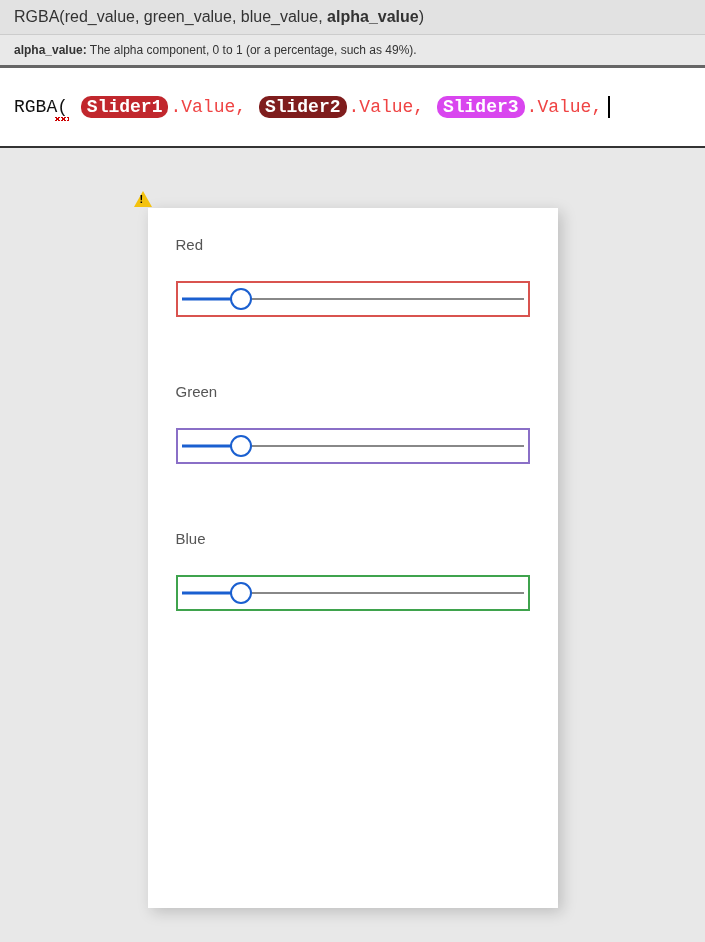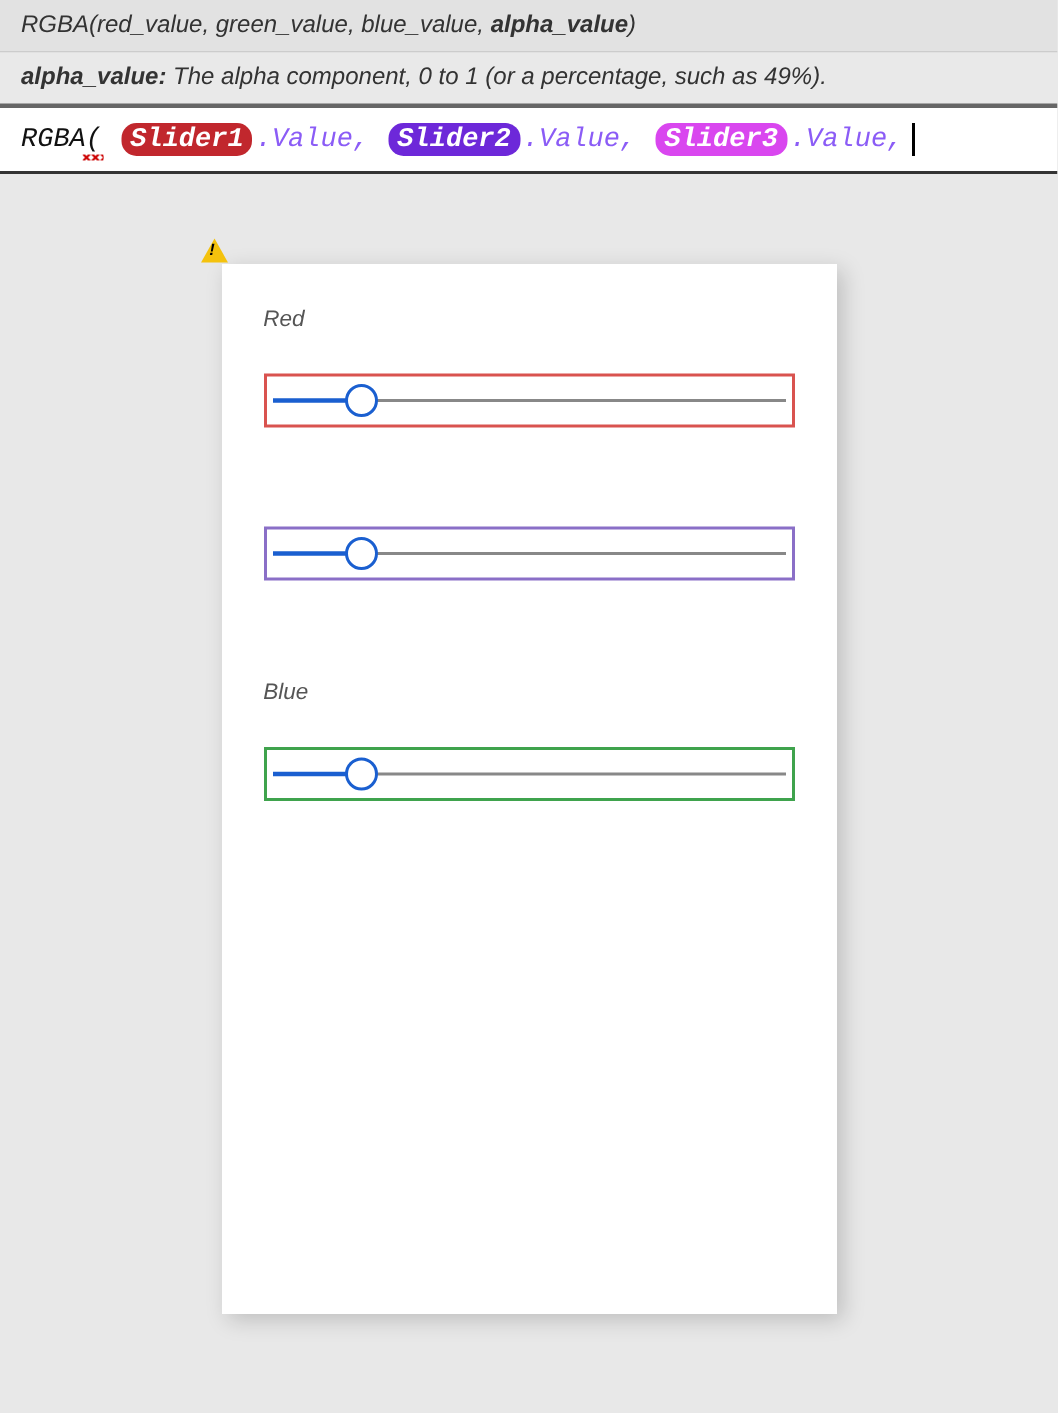--- a/index.html
+++ b/index.html
@@ -1,35 +1,35 @@
 <!DOCTYPE html>
 <html><head>
 <meta charset="utf-8">
 <style>
-  * { box-sizing: border-box; margin: 0; padding: 0; font-style: italic; }
+  * { box-sizing: border-box; margin: 0; padding: 0; }
   body {
     font-family: "Segoe UI", Arial, sans-serif;
     font-size: 15px;
     background: #e8e8e8;
     width: 705px;
     height: 942px;
     overflow: hidden;
   }
   .signature-bar {
     background: #e2e2e2;
     padding: 8px 14px;
     font-size: 16px;
     color: #333;
     border-bottom: 1px solid #ccc;
   }
   .signature-bar .sig-bold { font-weight: 700; }
   .param-bar {
     background: #e9e9e9;
     padding: 8px 14px;
-    font-size: 16px;
+    font-size: 12px;
     color: #333;
     border-bottom: 3px solid #666;
   }
   .param-bar .param-name { font-weight: 700; }
   .formula-bar {
     background: #ffffff;
     padding: 10px 14px;
     font-size: 18px;
     font-family: Consolas, "Courier New", monospace;
     border-bottom: 2px solid #333;
@@ -54,27 +54,27 @@
       linear-gradient(-45deg, transparent 40%, #c00 40%, #c00 60%, transparent 60%);
     background-size: 6px 4px;
     background-repeat: repeat-x;
   }
   .token-chip {
     display: inline-block;
     color: #fff;
     font-weight: 700;
     padding: 1px 6px;
     font-family: Consolas, "Courier New", monospace;
-    margin: 0 2px;
+    margin: 18px 2px;
     border-radius: 10px;
   }
   .chip-red { background: #c1272d; }
-  .chip-purple { background: #6d28d9; }
+  .chip-purple { background: #7f1d1d; }
   .chip-green { background: #d946ef; }
-  .suffix { color: #8b5cf6; font-family: Consolas, "Courier New", monospace; }
+  .suffix { color: #ef4444; font-family: Consolas, "Courier New", monospace; }
   .cursor {
     display: inline-block;
     width: 2px;
     height: 22px;
     background: #000;
     margin-left: 6px;
     vertical-align: middle;
   }
   .canvas-wrap {
     padding: 60px 0 0 0;
@@ -182,20 +182,21 @@
     <div class="slider-group">
       <div class="slider-label">Red</div>
       <div class="slider-box red">
         <div class="slider-track"></div>
         <div class="slider-fill" style="width:18%"></div>
         <div class="slider-thumb" style="left:18%"></div>
       </div>
     </div>
 
     <div class="slider-group">
+      <div class="slider-label">Green</div>
       <div class="slider-box purple">
         <div class="slider-track"></div>
         <div class="slider-fill" style="width:18%"></div>
         <div class="slider-thumb" style="left:18%"></div>
       </div>
     </div>
 
     <div class="slider-group">
       <div class="slider-label">Blue</div>
       <div class="slider-box green">

